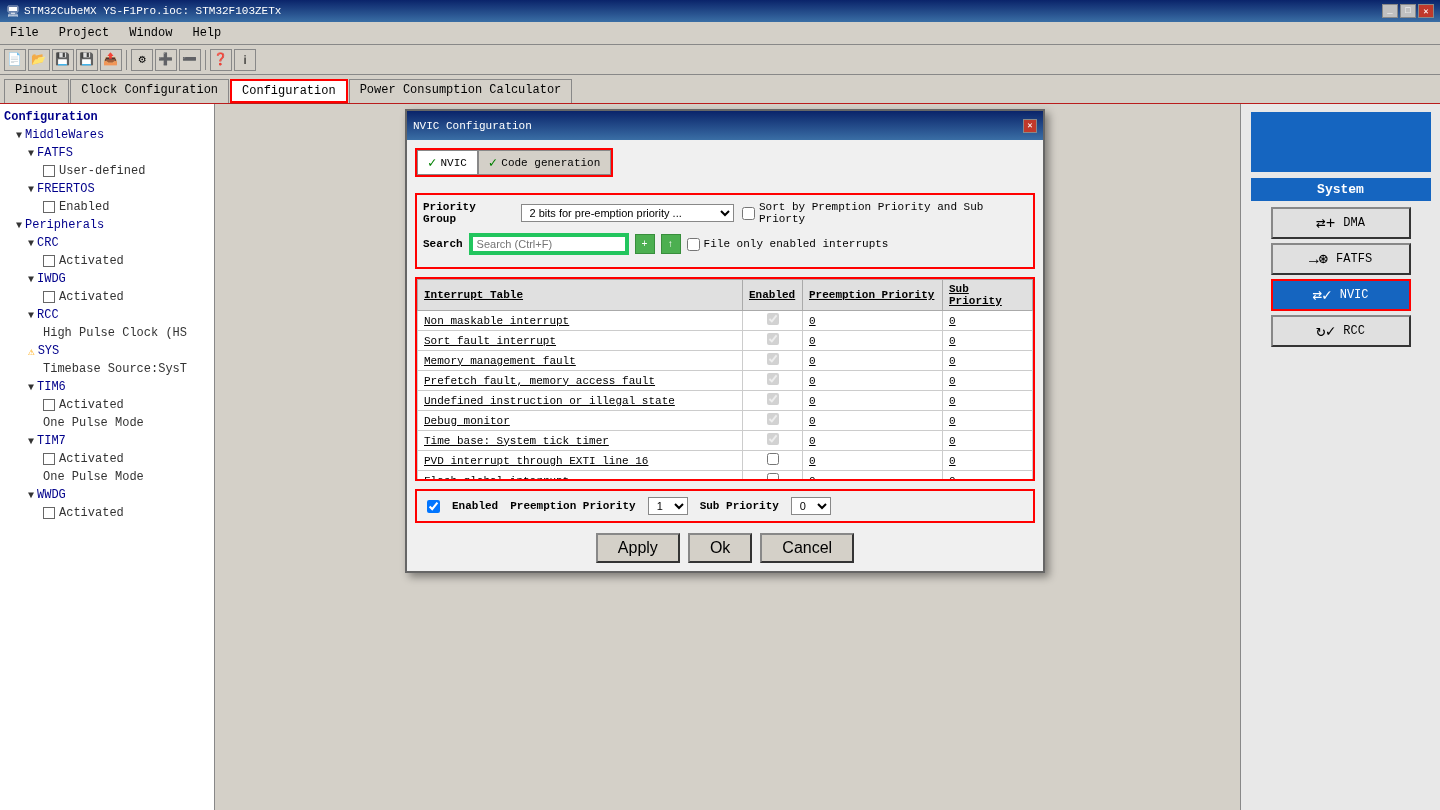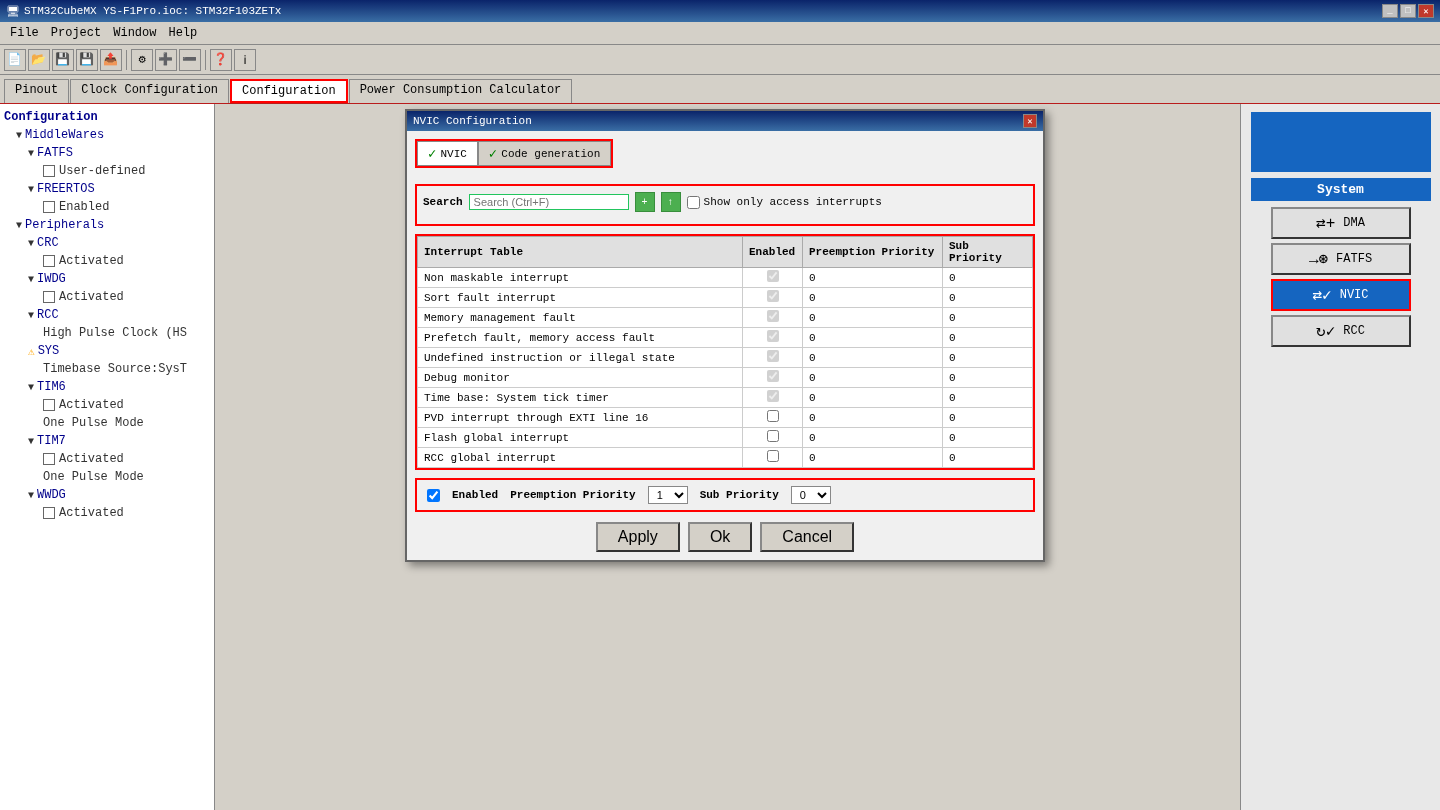--- a/index.html
+++ b/index.html
@@ -25,21 +25,21 @@
       font-size: 9px;
       display: flex; align-items: center; justify-content: center;
       cursor: pointer;
     }
 
     
     .menu-bar {
       background: #d4d0c8;
       padding: 2px 4px;
       display: flex;
-      gap: 0;
+      gap: 8px;
       border-bottom: 1px solid #888;
       font-size: 12px;
     }
     .menu-item { padding: 2px 6px; cursor: pointer; }
 
     
     .toolbar {
       background: #d4d0c8;
       padding: 3px 4px;
       display: flex;
@@ -150,21 +150,21 @@
       box-shadow: 4px 4px 8px rgba(0,0,0,0.4);
     }
     .dialog-titlebar {
       background: linear-gradient(to bottom, #0a246a, #3a6ea5);
       color: white;
       padding: 3px 6px;
       font-size: 11px;
       display: flex;
       align-items: center;
       justify-content: space-between;
-      height: 20px;
+      height: 29px;
     }
     .dialog-close {
       width: 14px; height: 14px;
       background: #c0392b;
       border: 1px solid #888;
       display: flex; align-items: center; justify-content: center;
       font-size: 9px;
       cursor: pointer;
       color: white;
     }
@@ -215,21 +215,21 @@
 
     
     .search-row {
       display: flex;
       align-items: center;
       margin-bottom: 6px;
       gap: 6px;
     }
     .search-label { font-size: 11px; font-weight: bold; }
     .search-input {
-      border: 1px solid #22c55e;
+      border: 4px solid #22c55e;
       padding: 1px 4px;
       font-size: 11px;
       width: 160px;
       background: white;
     }
     .search-btn {
       width: 20px; height: 20px;
       background: #4caf50;
       border: 1px solid #388e3c;
       display: flex; align-items: center; justify-content: center;
@@ -259,21 +259,22 @@
       font-weight: bold;
     }
     .interrupt-table td {
       border: 1px solid #ccc;
       padding: 2px 6px;
       background: white;
     }
     .table-container {
       border: 2px solid red;
       overflow-y: auto;
-      height: 236px;
+      height: 204px;
+      text-decoration: underline;
     }
     .cb { width: 12px; height: 12px; }
 
     
     .dialog-bottom {
       border: 2px solid red;
       padding: 6px 10px;
       margin-top: 8px;
       background: #f0f0f0;
       display: flex;
@@ -468,28 +469,38 @@
               <span>NVIC</span>
             </div>
             <div class="dialog-tab">
               <span class="check-green">✓</span>
               <span>Code generation</span>
             </div>
           </div>
         </div>
 
         <div style="border:2px solid red; padding:6px; margin-bottom:8px;">
+          <div class="priority-group-row">
+            <span class="priority-label">Priority Group</span>
+            <select class="priority-select">
+              <option>2 bits for pre-emption priority ...</option>
+            </select>
+            <div class="sort-checkbox-row">
+              <input type="checkbox" style="">
+              <span>Sort by Premption Priority and Sub Priorty</span>
+            </div>
+          </div>
           <div class="search-row">
             <span class="search-label">Search</span>
             <input class="search-input" type="text" placeholder="Search (Ctrl+F)" style="">
             <div class="search-btn" style="background:#4caf50;">+</div>
             <div class="search-btn" style="background:#4caf50;">↑</div>
             <div class="show-enabled-row">
               <input type="checkbox" style="">
-              <span>Show only access interrupts</span>
+              <span>File only enabled interrupts</span>
             </div>
           </div>
         </div>
 
         <div class="table-container">
           <table class="interrupt-table">
             <thead>
               <tr>
                 <th>Interrupt Table</th>
                 <th style="width:60px;">Enabled</th>

